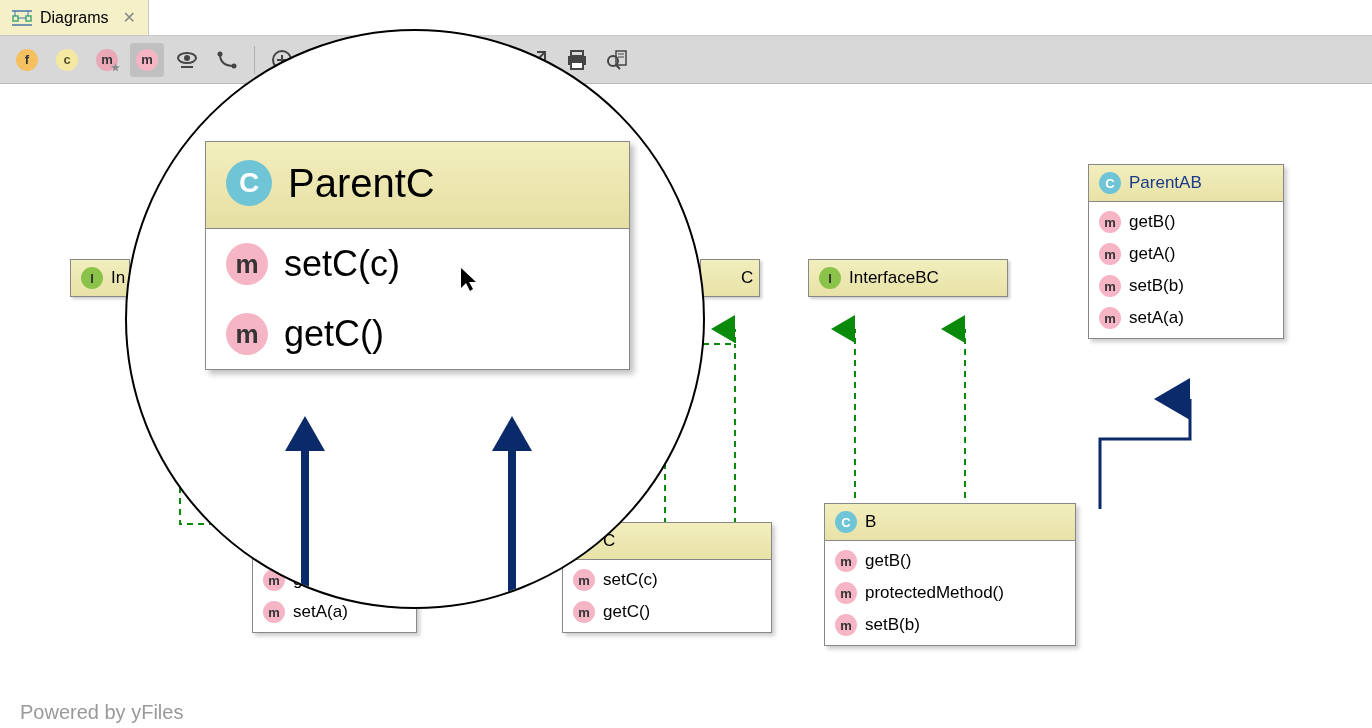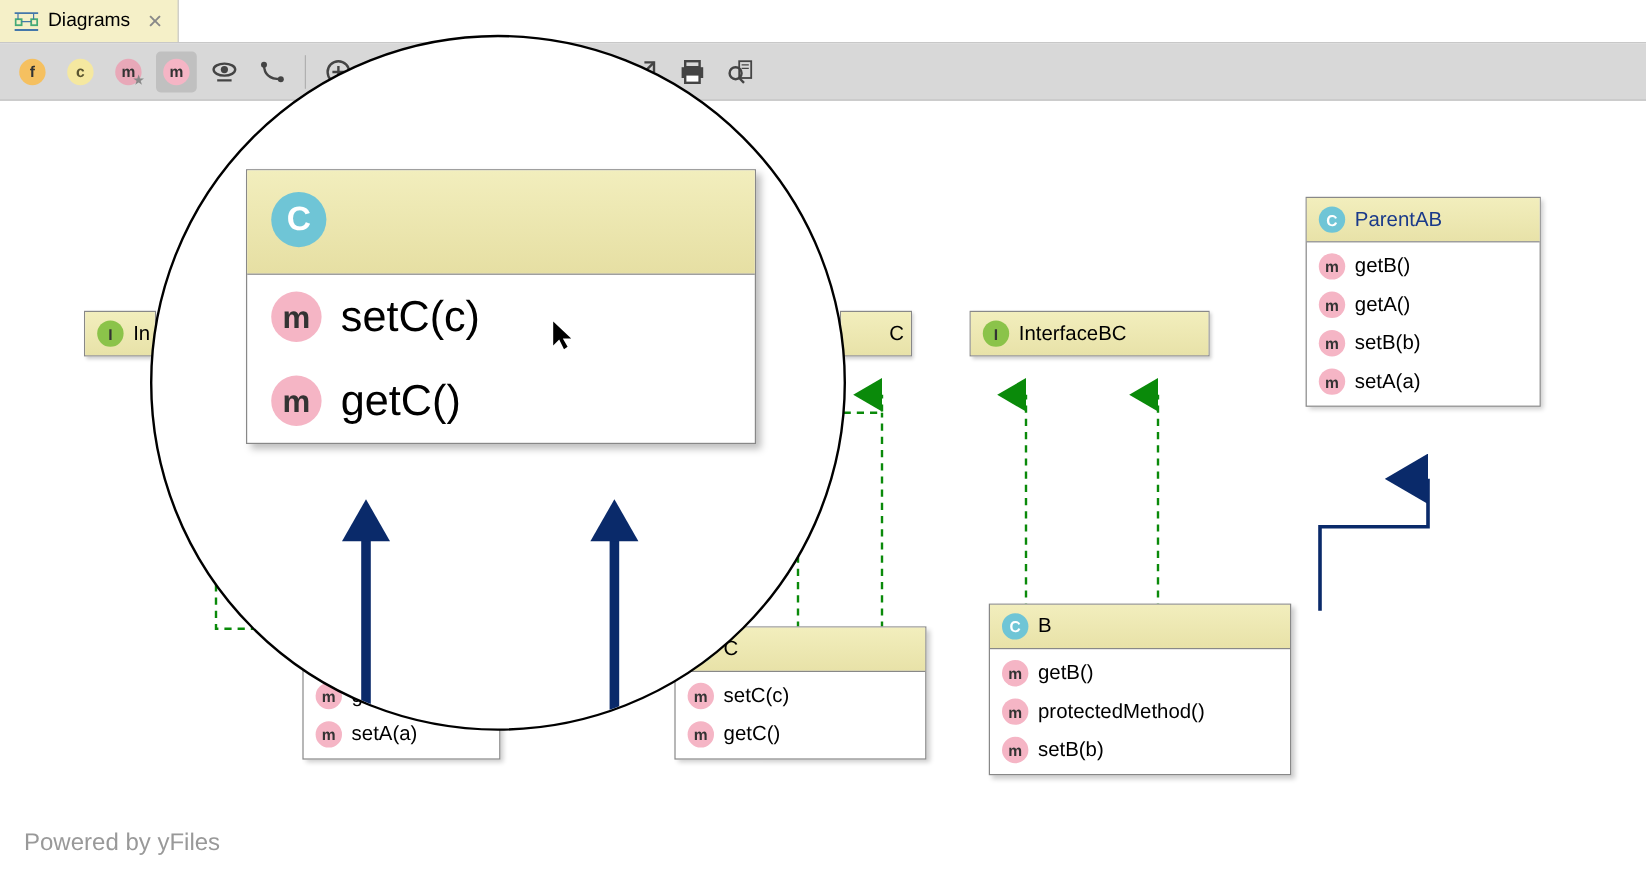--- a/index.html
+++ b/index.html
@@ -44,21 +44,21 @@
 
 .zoom-circle { position: absolute; border: 2px solid #000; border-radius: 50%; background: #fff; overflow: hidden; }
 .zoom-content { position: relative; width: 100%; height: 100%; }
 .zoom-box { position: absolute; border: 1px solid #888; box-shadow: 4px 4px 6px rgba(0,0,0,0.25); background: #fff; }
 .zoom-head { background: linear-gradient(#f2eebd, #e6dfa3); border-bottom: 1px solid #888; padding: 18px 20px 22px; display: flex; align-items: center; gap: 16px; }
 .zoom-head .badge.C { width: 46px; height: 46px; font-size: 28px; }
 .zoom-title { font-size: 40px; font-weight: 400; }
 .zoom-method { display: flex; align-items: center; gap: 16px; padding: 14px 20px; font-size: 36px; }
 .zoom-method .badge.M { width: 42px; height: 42px; font-size: 26px; }
 
-.footer { position: absolute; bottom: 14px; left: 20px; color: #999; font-size: 20px; }
+.footer { position: absolute; bottom: 4px; left: 20px; color: #999; font-size: 20px; }
 
 .cursor { position: absolute; font-size: 24px; color: #000; pointer-events: none; }
 </style>
 </head>
 <body>
 
 <div class="tab-bar">
   <div class="tab">
     <svg class="tab-icon" viewBox="0 0 20 16">
         <rect x="1" y="6" width="5" height="5" fill="none" stroke="#4a7" stroke-width="1.5"></rect>
@@ -301,20 +301,21 @@
     </div>
   </div>
 
   <div style="position:absolute;left:308px;top:438px;color:#c8c8c8;font-size:20px;">iles</div>
 
   <div class="zoom-circle" style="left:125px; top:-55px; width:580px; height:580px;">
     <div class="zoom-content">
       <div class="zoom-box" style="left:78px; top:110px; width:425px;">
         <div class="zoom-head">
           <span class="badge C">C</span>
+          <span class="zoom-title">ParentC</span>
         </div>
         <div>
           <div class="zoom-method">
               <span class="badge M">m</span>
               <span>setC(c)</span>
             </div>
           <div class="zoom-method">
               <span class="badge M">m</span>
               <span>getC()</span>
             </div>

